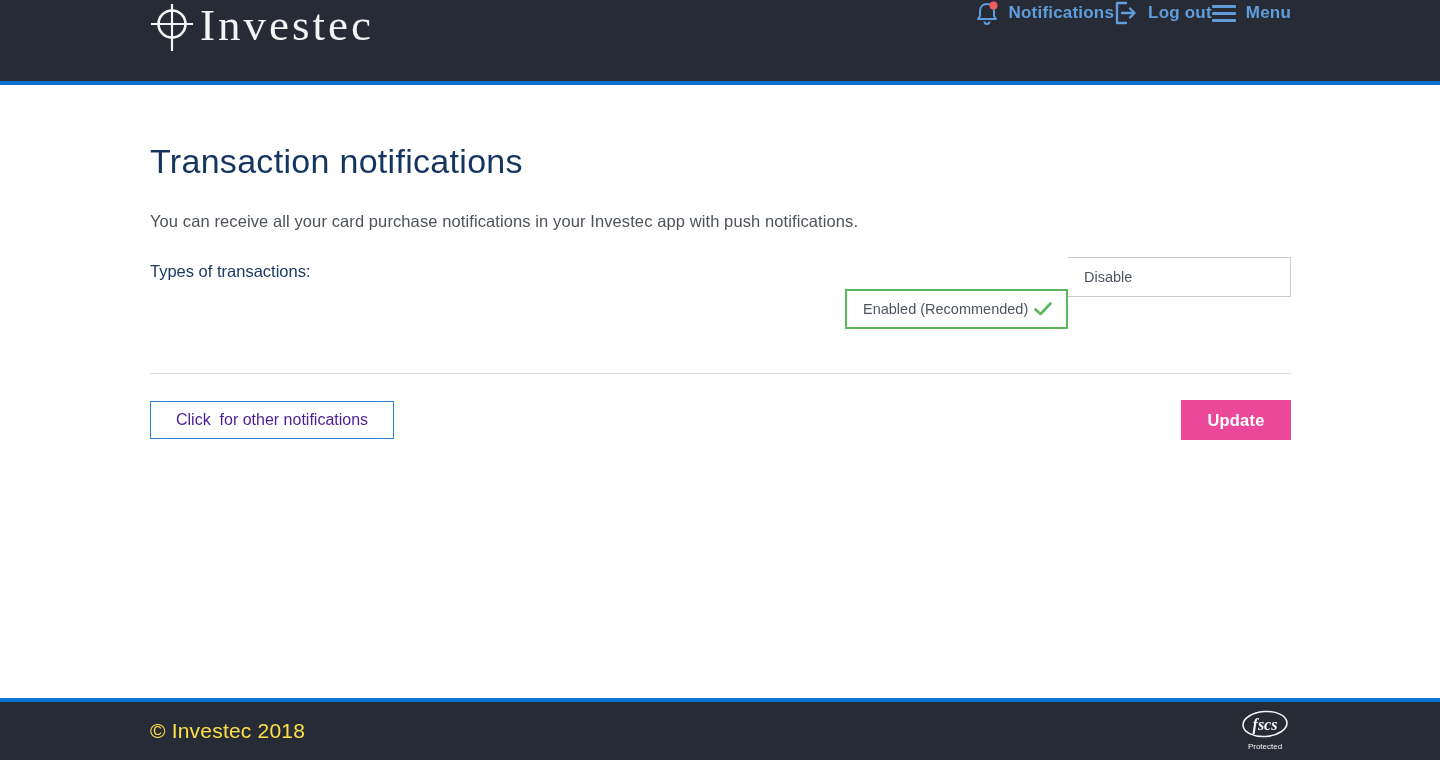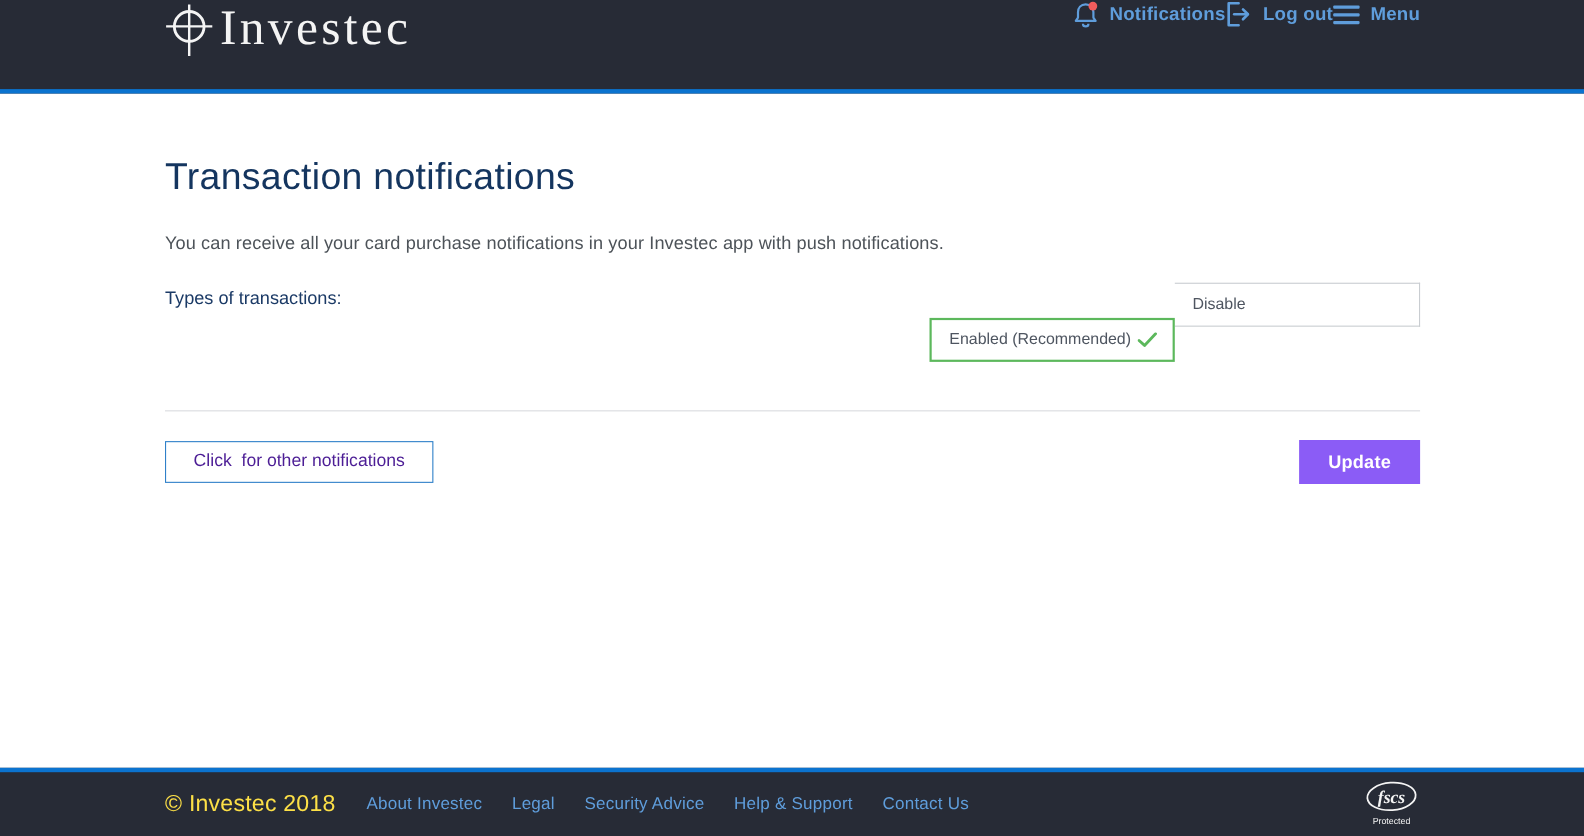--- a/index.html
+++ b/index.html
@@ -120,21 +120,21 @@
     border: 1px solid #2f80c9;
     color: #4c1d95;
     font-family: "Liberation Sans", sans-serif;
     font-size: 16px;
     white-space: pre;
     cursor: pointer;
   }
   .btn-primary {
     height: 40px;
     width: 110px;
-    background: #8b5cf6;
+    background: #ec4899;
     border: none;
     color: #ffffff;
     font-family: "Liberation Sans", sans-serif;
     font-size: 16.5px;
     font-weight: 700;
     letter-spacing: 0.2px;
     cursor: pointer;
   }
 
   
@@ -224,27 +224,20 @@
 
   <div class="actions-row">
     <button class="btn-outline">Click  for other notifications</button>
     <button class="btn-primary">Update</button>
   </div>
 </div>
 
 <div class="footer">
   <div class="footer-left">
     <span class="copyright">© Investec 2018</span>
-    <div class="footer-links">
-      <a class="footer-link">About Investec</a>
-      <a class="footer-link">Legal</a>
-      <a class="footer-link">Security Advice</a>
-      <a class="footer-link">Help &amp; Support</a>
-      <a class="footer-link">Contact Us</a>
-    </div>
   </div>
 
   <svg class="fscs" viewBox="0 0 52 46">
     <ellipse cx="26" cy="16" rx="22" ry="12.5" fill="none" stroke="#f4f4f4" stroke-width="1.6" transform="rotate(-4 26 16)"></ellipse>
     <text x="26" y="22" text-anchor="middle" fill="#f4f4f4" font-family="Liberation Serif, serif" font-style="italic" font-size="16" font-weight="700">fscs</text>
     <text x="26" y="41" text-anchor="middle" fill="#f4f4f4" font-family="Liberation Sans, sans-serif" font-size="8">Protected</text>
   </svg>
 </div>
 
 </body></html>

